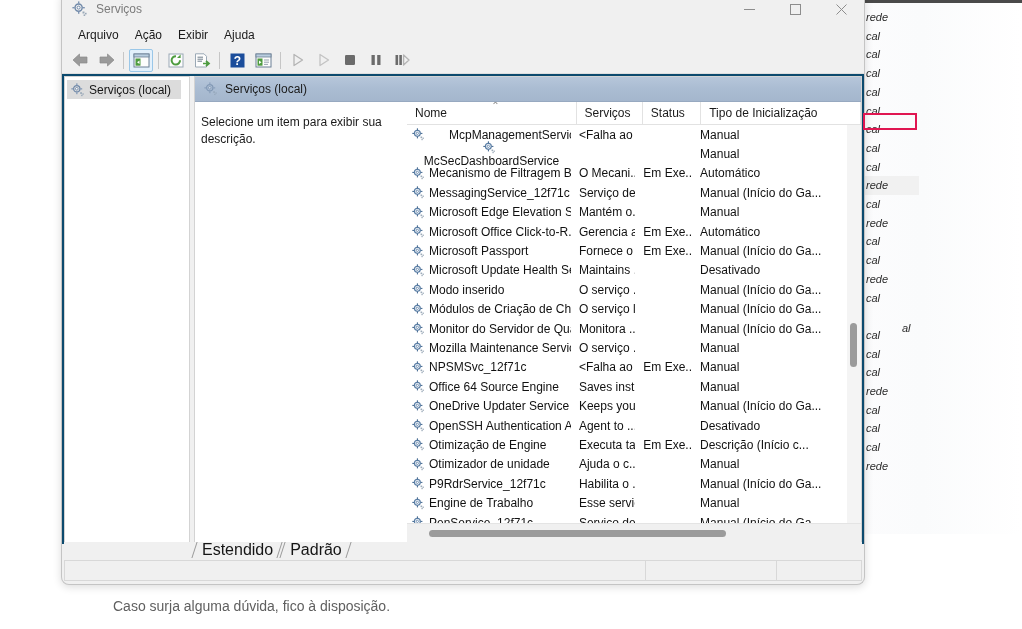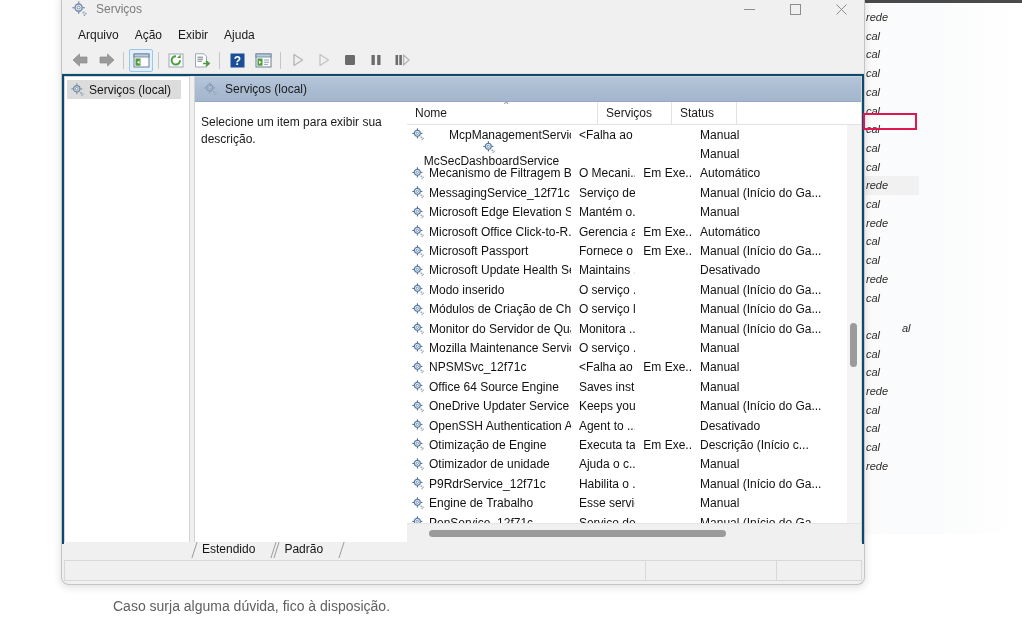--- a/index.html
+++ b/index.html
@@ -300,23 +300,23 @@
     left: 2px; right: 2px;
     bottom: 26px;
     height: 16px;
     background: #f0f0f0;
     display: flex;
     align-items: flex-end;
     padding-left: 128px;
   }
   .tab {
     position: relative;
-    font-size: 12px;
+    font-size: 16px;
     color: #151515;
-    padding: 0 19px 0 10px;
+    padding: 0 7px 0 10px;
     height: 16px;
     line-height: 15px;
     white-space: nowrap;
   }
   .tab:before {
     content: "";
     position: absolute;
     left: 2px; top: 0;
     width: 1px; height: 16px;
     background: #9a9a9a;
@@ -579,20 +579,21 @@
       <div class="detail-split">
         <div class="desc-col">
           <div class="desc-text">Selecione um item para exibir sua descrição.</div>
         </div>
 
         <div class="list-col">
           <div class="lv-header" id="lv-header">
               <div class="lv-th" style="width: 191px;"><span class="sort-caret">⌃</span><span>Nome</span></div>
               <div class="lv-th" style="width: 74px;"><span>Serviços</span></div>
               <div class="lv-th" style="width: 65px;"><span>Status</span></div>
+              <div class="lv-th" style="width: 180px;"><span>Tipo de Inicialização</span></div>
             </div>
           <div class="lv-rows" id="lv-rows">
               <div class="lv-row">
                 <div class="cell name" style="width: 191px; gap: 20px;">
                   <svg class="gear" width="13" height="13" viewBox="0 0 16 16">
                     <circle cx="6.6" cy="6.6" r="3.6" fill="none" stroke="#5b7fa6" stroke-width="1.5"></circle>
                     <circle cx="6.6" cy="6.6" r="1.4" fill="#ffffff" stroke="#5b7fa6" stroke-width="1"></circle>
                     <g fill="#4f7296">
                       <rect x="6" y="0.4" width="1.4" height="2.2"></rect>
                       <rect x="6" y="10.6" width="1.4" height="2.2"></rect>

